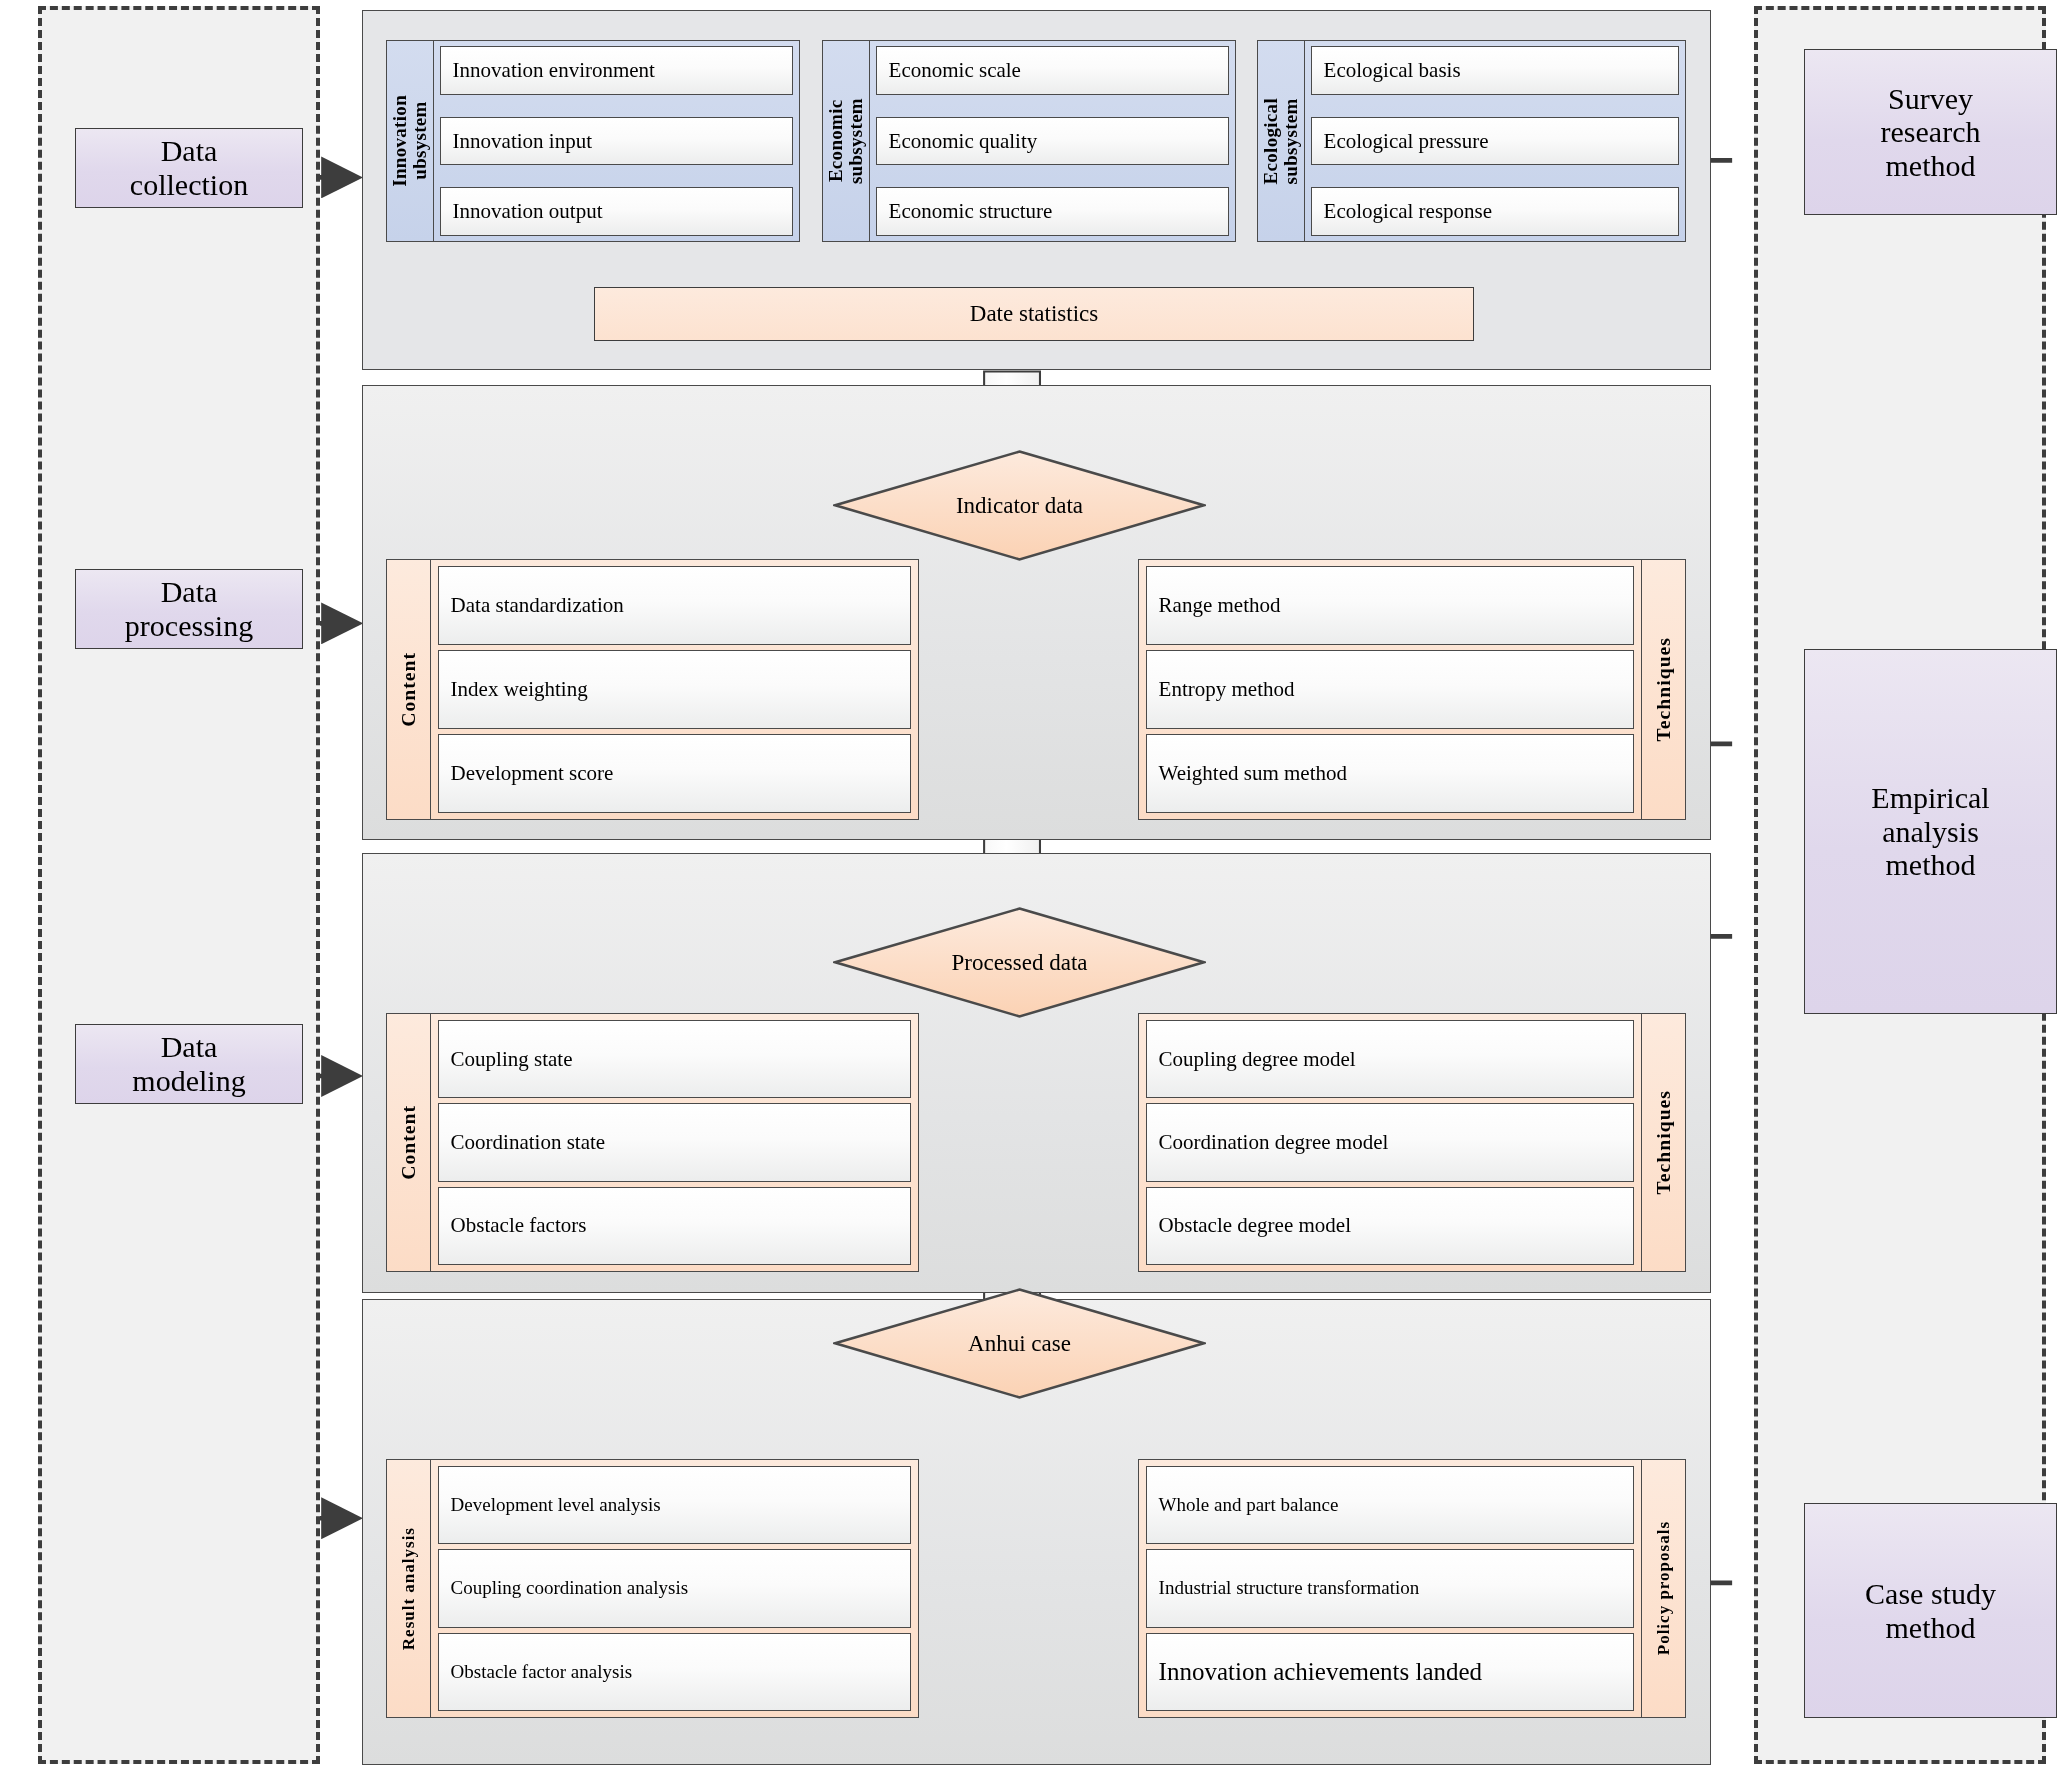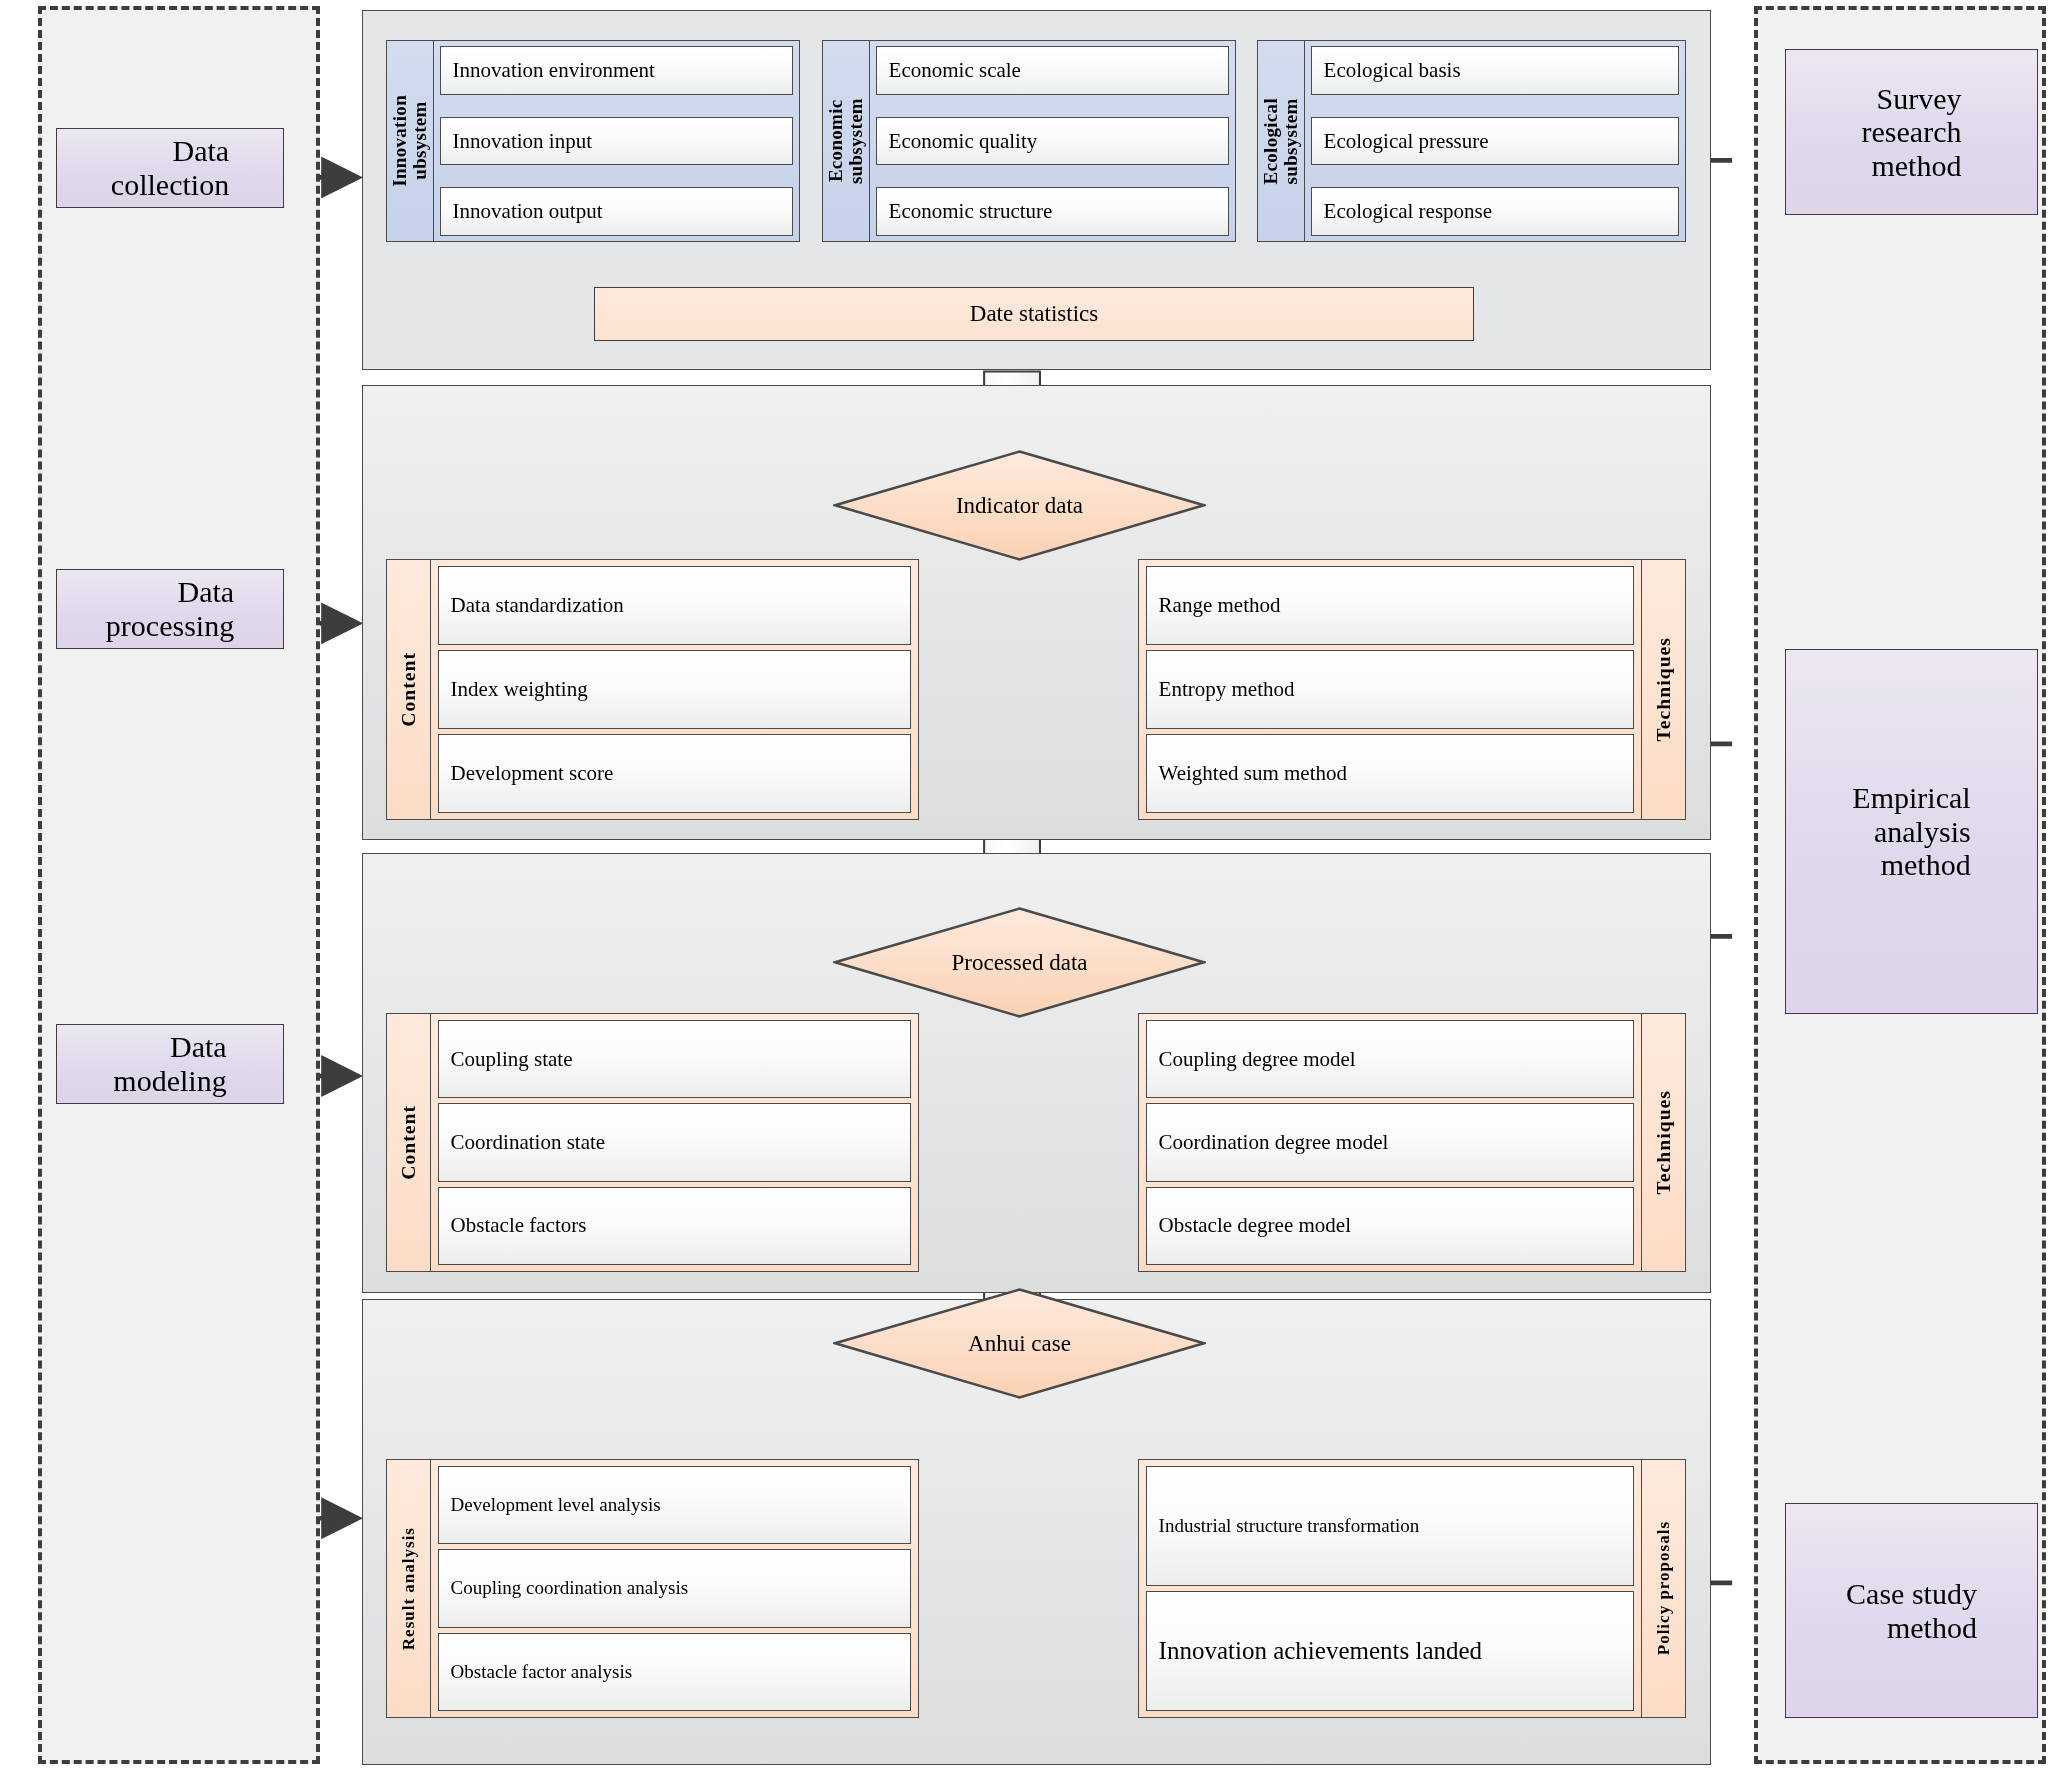--- a/index.html
+++ b/index.html
@@ -9,22 +9,22 @@
   
   .abs{position:absolute;box-sizing:border-box;}
 
   
   .dashcol{border:4.7px dashed #3d3d3d;background:#f1f1f1;}
 
   
   .purplebox{
     background:linear-gradient(180deg,#ece7f2 0%,#e0d8ec 55%,#ddd4ea 100%);
     border:1.6px solid #3d3d3d;
-    display:flex;align-items:center;justify-content:center;text-align:right;
-    color:#000;line-height:1.12;
+    display:flex;align-items:center;justify-content:center;text-align:center;
+    color:#000;line-height:1.12;margin-left:19px;
   }
 
   
   .panel{background:#eceded;border:1.6px solid #4a4a4a;}
   .panel.top{background:#e5e6e8;}
   .panel.mid{background:linear-gradient(180deg,#f0f0f0 0%,#e3e4e5 60%,#dcdddd 100%);}
 
   
   .subsys{
     position:absolute;box-sizing:border-box;
@@ -360,20 +360,21 @@
     </div>
     <div class="items">
       <div class="whitebox" style="font-size:19px;">Development level analysis</div>
       <div class="whitebox" style="font-size:19px;">Coupling coordination analysis</div>
       <div class="whitebox" style="font-size:19px;">Obstacle factor analysis</div>
     </div>
   </div>
 
   <div class="orangegrp" style="left:1138px;top:1459px;width:548px;height:259px;">
     <div class="items">
+      <div class="whitebox" style="font-size:19px;">Whole and part balance</div>
       <div class="whitebox" style="font-size:19px;">Industrial structure transformation</div>
       <div class="whitebox" style="font-size:25px;">Innovation achievements landed</div>
     </div>
     <div class="sidelabel right">
       <span style="font-size:17px;">Policy proposals</span>
     </div>
   </div>
 
 </div>
 

